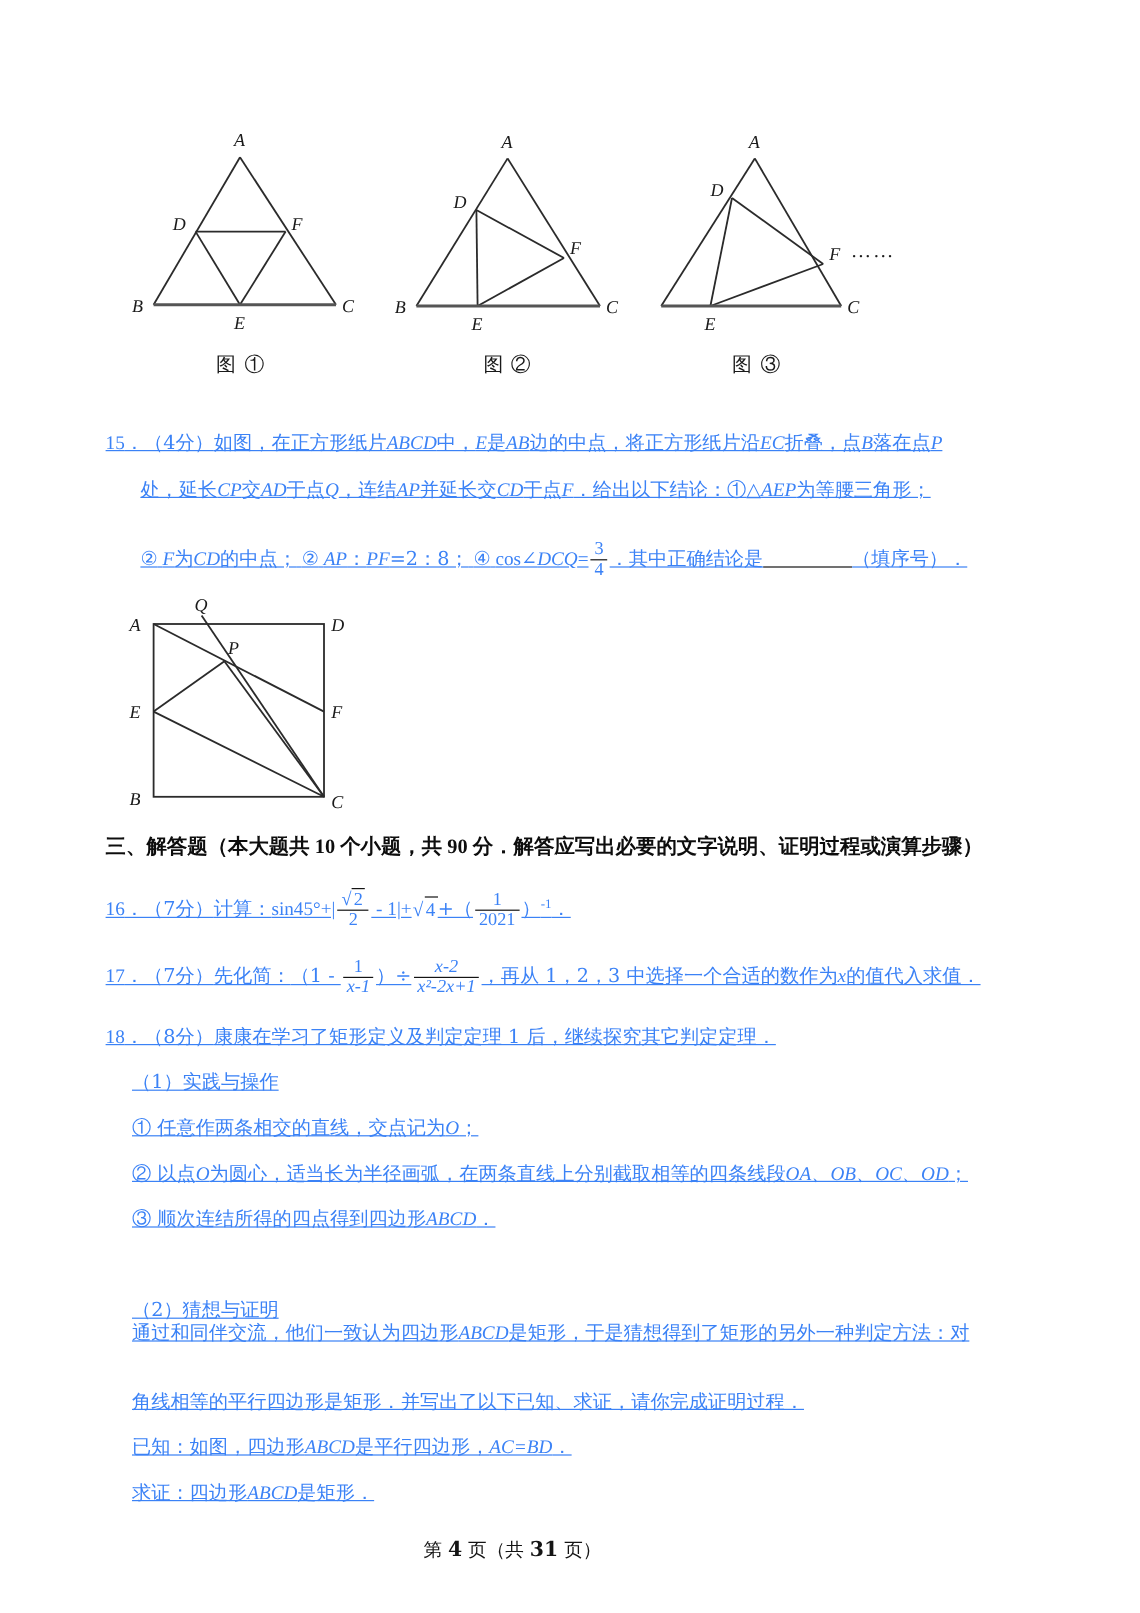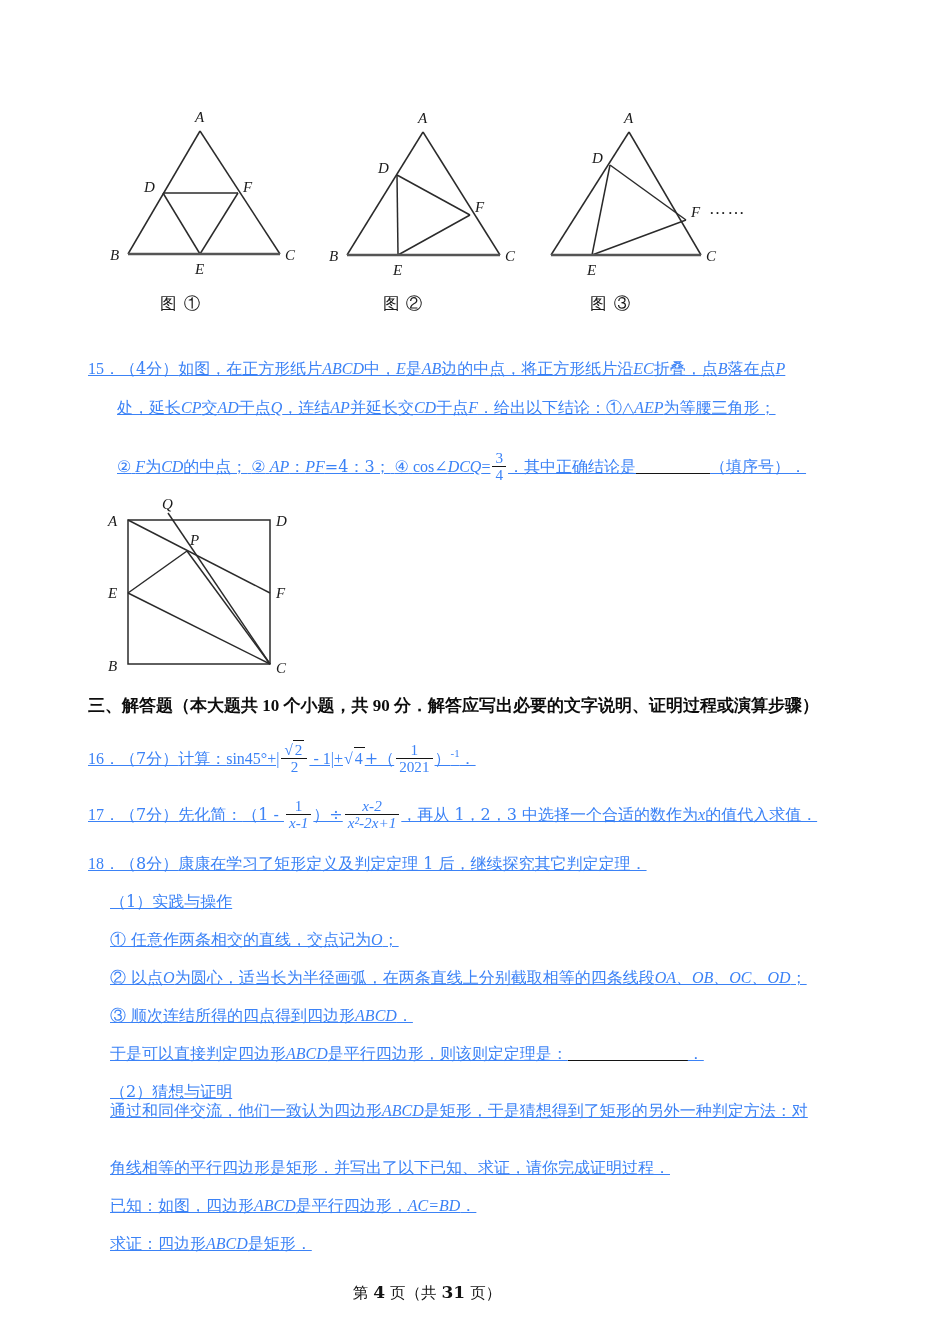--- a/index.html
+++ b/index.html
@@ -35,20 +35,21 @@
     top: 0;
   }
   .fig svg { display: block; }
   .fig-caption {
     position: absolute;
     font-size: 16.5px;
     font-family: "Liberation Serif", serif;
     color: #1a1a1a;
     white-space: nowrap;
     letter-spacing: 1px;
+    margin-left: 20px;
   }
 
   
   .qline {
     position: absolute;
     font-size: 16px;
     line-height: 1.35;
     color: #3b82f6;
     white-space: nowrap;
     font-family: "Liberation Serif", "DejaVu Serif", serif;
@@ -220,21 +221,21 @@
   </div>
 
   <div class="qline" style="left:117px; top:397px;">
     <span class="cn">处，延长</span><span class="ital">CP</span><span class="cn">交</span><span class="ital">AD</span><span class="cn">于点</span><span class="ital">Q</span><span class="cn">，连结</span><span class="ital">AP</span><span class="cn">并延长交</span><span class="ital">CD</span><span class="cn">于点</span><span class="ital">F</span><span class="cn">．给出以下结论：</span><span class="cn">①</span><span>△</span><span class="ital">AEP</span><span class="cn">为等腰三角形；</span>
   </div>
 
   <div class="qline" style="left:117px; top:450px;">
     <span class="cn">②</span>
     <span class="ital">F</span><span class="cn">为</span><span class="ital">CD</span><span class="cn">的中点；</span>
     <span class="cn">②</span>
-    <span class="ital">AP</span><span class="cn">：</span><span class="ital">PF</span><span class="cn">=4：3；</span>
+    <span class="ital">AP</span><span class="cn">：</span><span class="ital">PF</span><span class="cn">=2：8；</span>
     <span class="cn">④</span>
     <span>cos∠</span><span class="ital">DCQ</span><span>=</span><span class="frac"><span class="num">3</span><span class="den">4</span></span><span class="cn">．其中正确结论是</span><span class="blank w1"></span><span class="cn">（填序号）．</span>
   </div>
 
   <div class="square-fig">
     <svg width="230" height="195" viewBox="0 0 230 195">
       <g fill="none" stroke="#2b2b2b" stroke-width="1.5">
         <rect x="38" y="25" width="142" height="144"></rect>
         <path d="M38 25 L180 98"></path>
         <path d="M38 98 L97 56"></path>
@@ -274,23 +275,20 @@
   </div>
 
   <div class="qline" style="left:110px; top:967px;">
     <span class="cn">② 以点</span><span class="ital">O</span><span class="cn">为圆心，适当长为半径画弧，在两条直线上分别截取相等的四条线段</span><span class="ital">OA、OB、OC、OD</span><span class="cn">；</span>
   </div>
 
   <div class="qline" style="left:110px; top:1005px;">
     <span class="cn">③ 顺次连结所得的四点得到四边形</span><span class="ital">ABCD</span><span class="cn">．</span>
   </div>
 
-  <div class="qline" style="left:110px; top:1043px;">
-    <span class="cn">于是可以直接判定四边形</span><span class="ital">ABCD</span><span class="cn">是平行四边形，则该则定定理是：</span><span class="blank w2"></span><span class="cn">．</span>
-  </div>
 
   <div class="qline cn" style="left:110px; top:1081px;">（2）猜想与证明</div>
 
   <div class="qline" style="left:110px; top:1100px;text-align:center;">
     <span class="cn">通过和同伴交流，他们一致认为四边形</span><span class="ital">ABCD</span><span class="cn">是矩形，于是猜想得到了矩形的另外一种判定方法：对</span>
   </div>
 
   <div class="qline cn" style="left:110px; top:1157px;">角线相等的平行四边形是矩形．并写出了以下已知、求证，请你完成证明过程．</div>
 
   <div class="qline" style="left:110px; top:1195px;text-align:center;">

